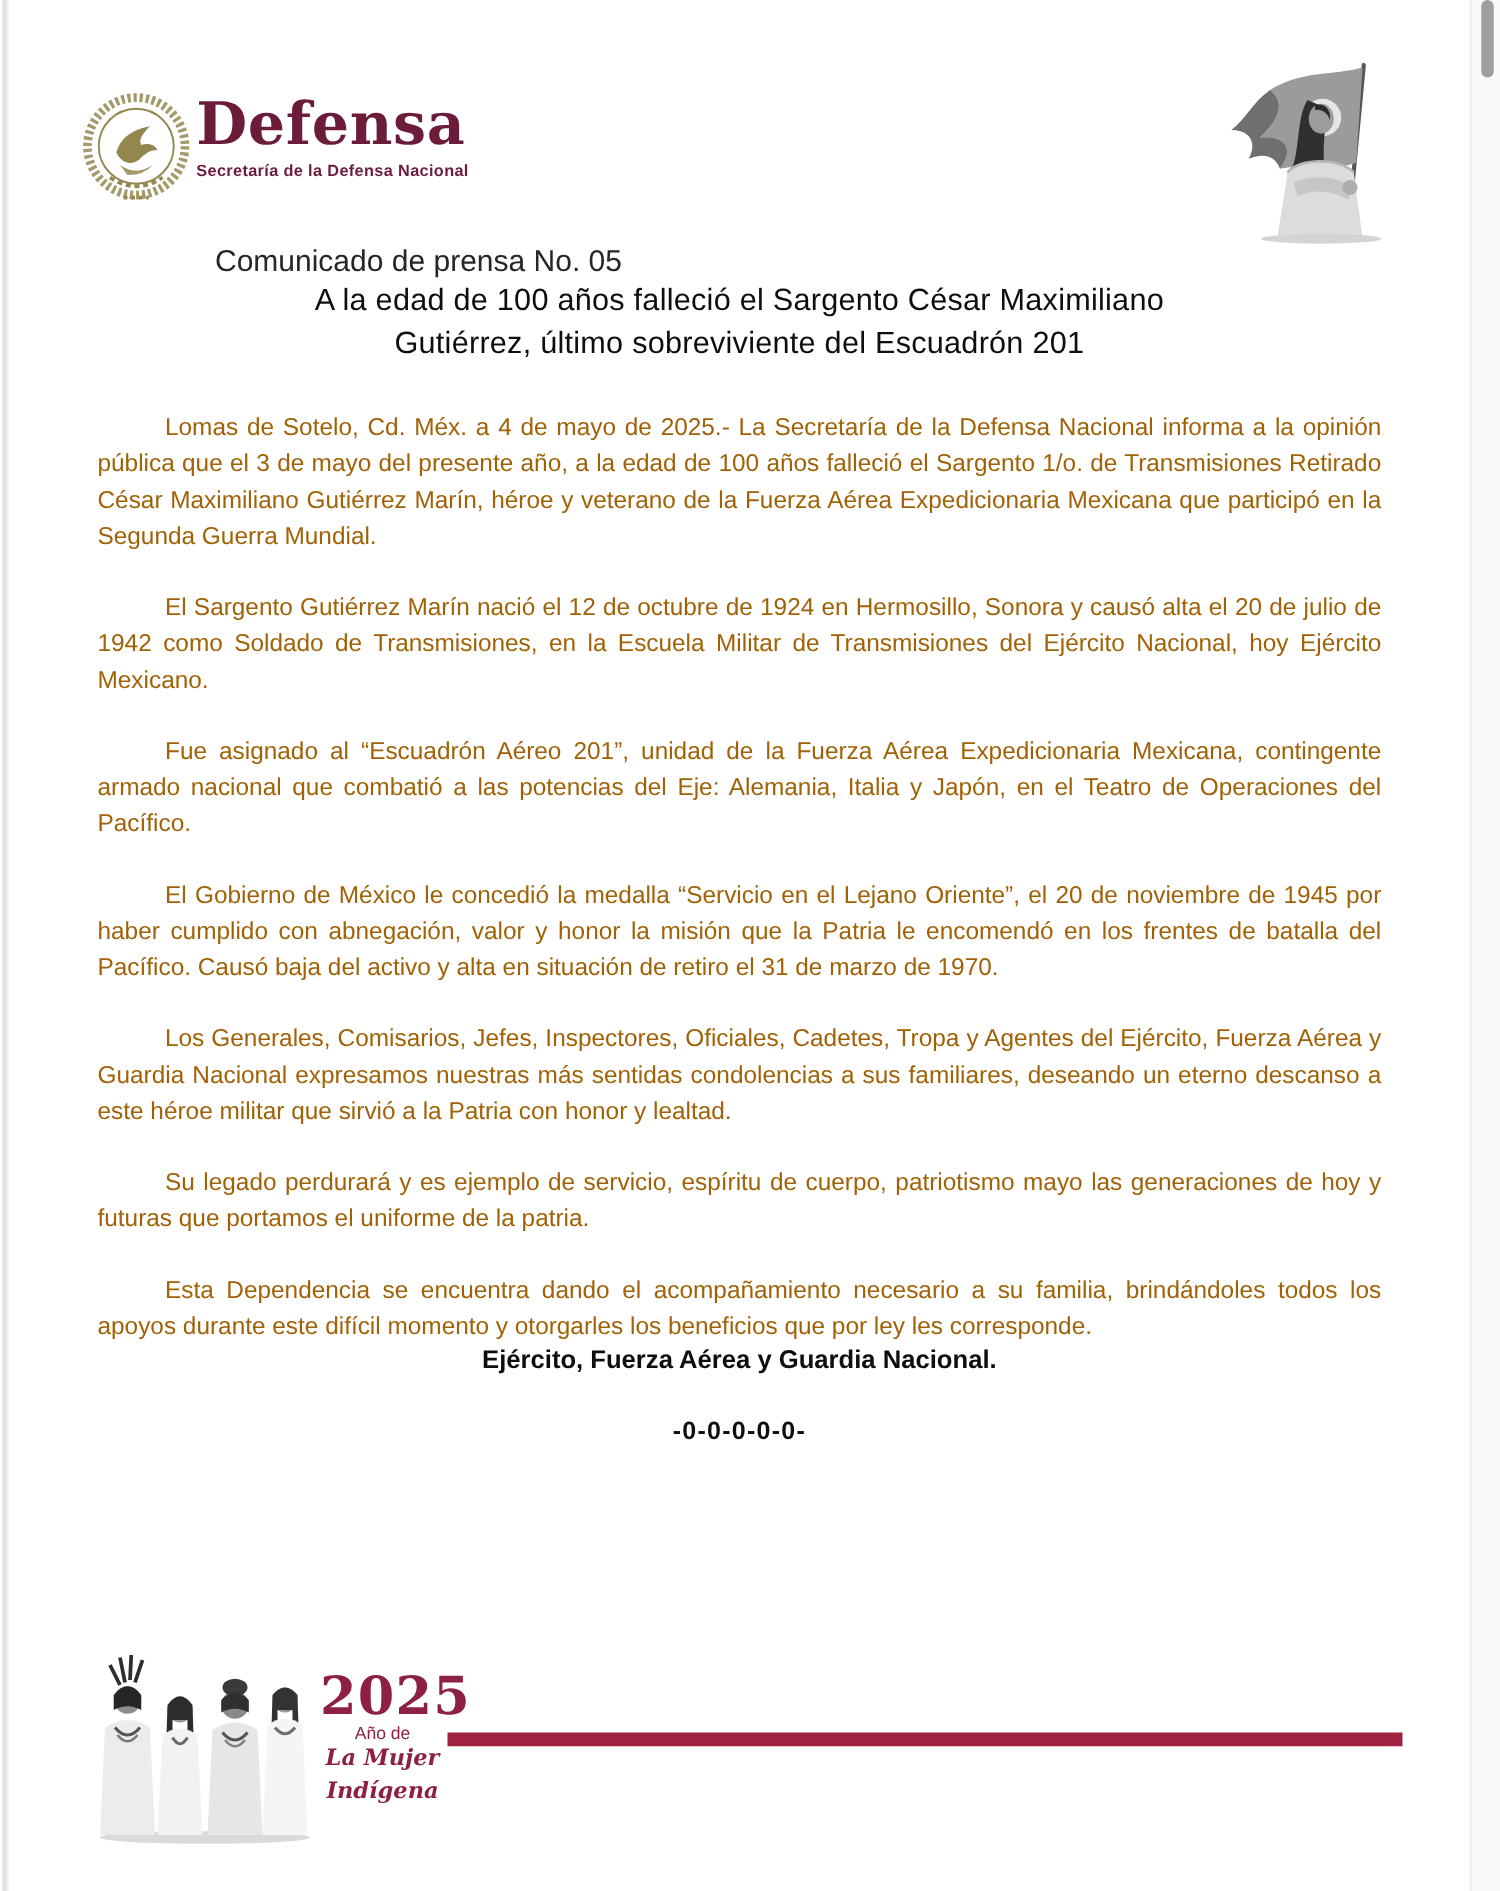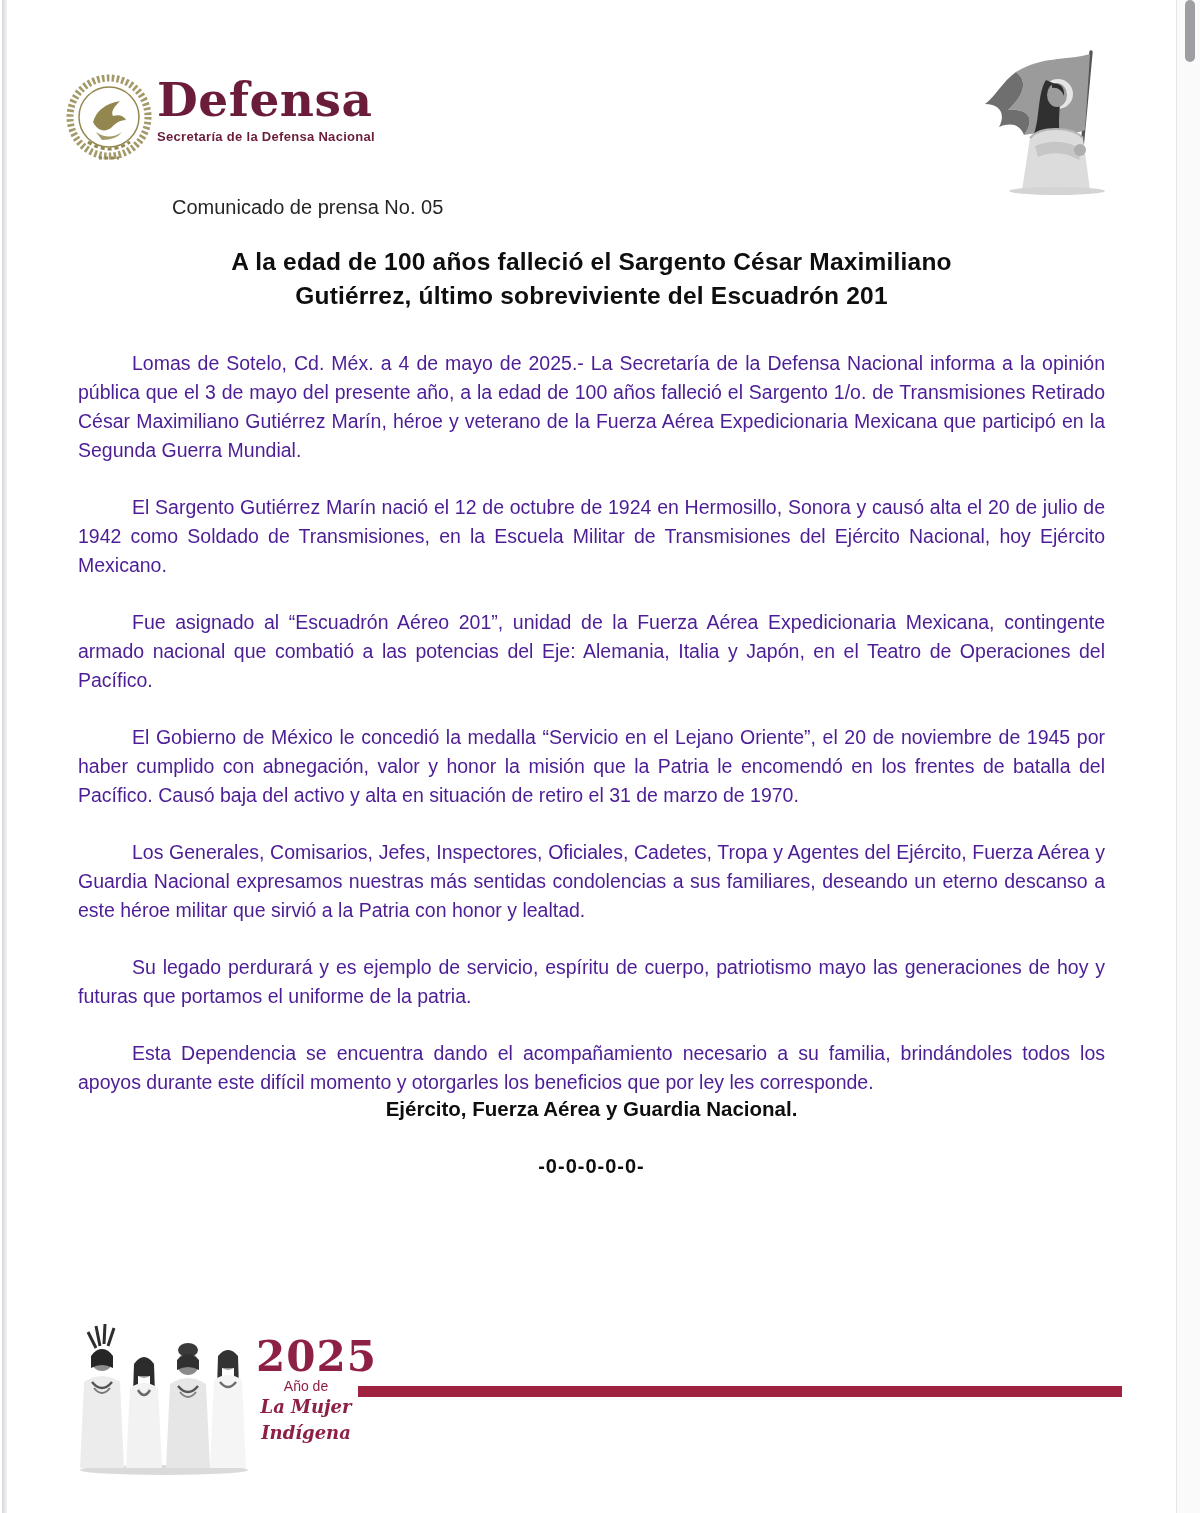--- a/index.html
+++ b/index.html
@@ -35,29 +35,29 @@
     color:var(--brand, #6b1c3b); letter-spacing:0.5px;
   }
   .brand-sub {
     margin-top:3px; font-size:13px; font-weight:700;
     color:var(--brand, #6b1c3b); letter-spacing:0.3px;
   }
   .flag-art { position:absolute; left:972px; top:38px; }
 
   
   .content { position:absolute; left:78px; top:196px; width:1027px; color:#1c1c1c; }
-  .pr-label { margin-left:94px; font-size:20px; color:#262626; }
+  .pr-label { margin-left:94px; font-size:24px; color:#262626; }
   .title {
-    margin-top:26px; text-align:center; font-size:24.5px; font-weight:700;
+    text-align:center; font-size:24.5px; font-weight:400;
     line-height:34px; color:#0e0e0e; letter-spacing:0.2px;
   }
   .title .tline { display:block; }
   .para {
     margin-top:28px; font-size:19.5px; line-height:29px;
-    text-align:justify; text-indent:54px; color:#4c1d95;
+    text-align:justify; text-indent:54px; color:#a16207;
   }
   .para.first { margin-top:36px; }
   .closing { text-align:center; font-weight:700; font-size:20.5px; color:#0e0e0e; }
   .separator { margin-top:34px; text-align:center; font-weight:700; font-size:20px; letter-spacing:1px; color:#0e0e0e; }
 
   
   .ftr { position:absolute; left:0; top:1318px; width:1200px; height:170px; }
   .women-art { position:absolute; left:72px; top:6px; }
   .year-block {
     position:absolute; left:256px; top:18px; width:100px; text-align:center;

